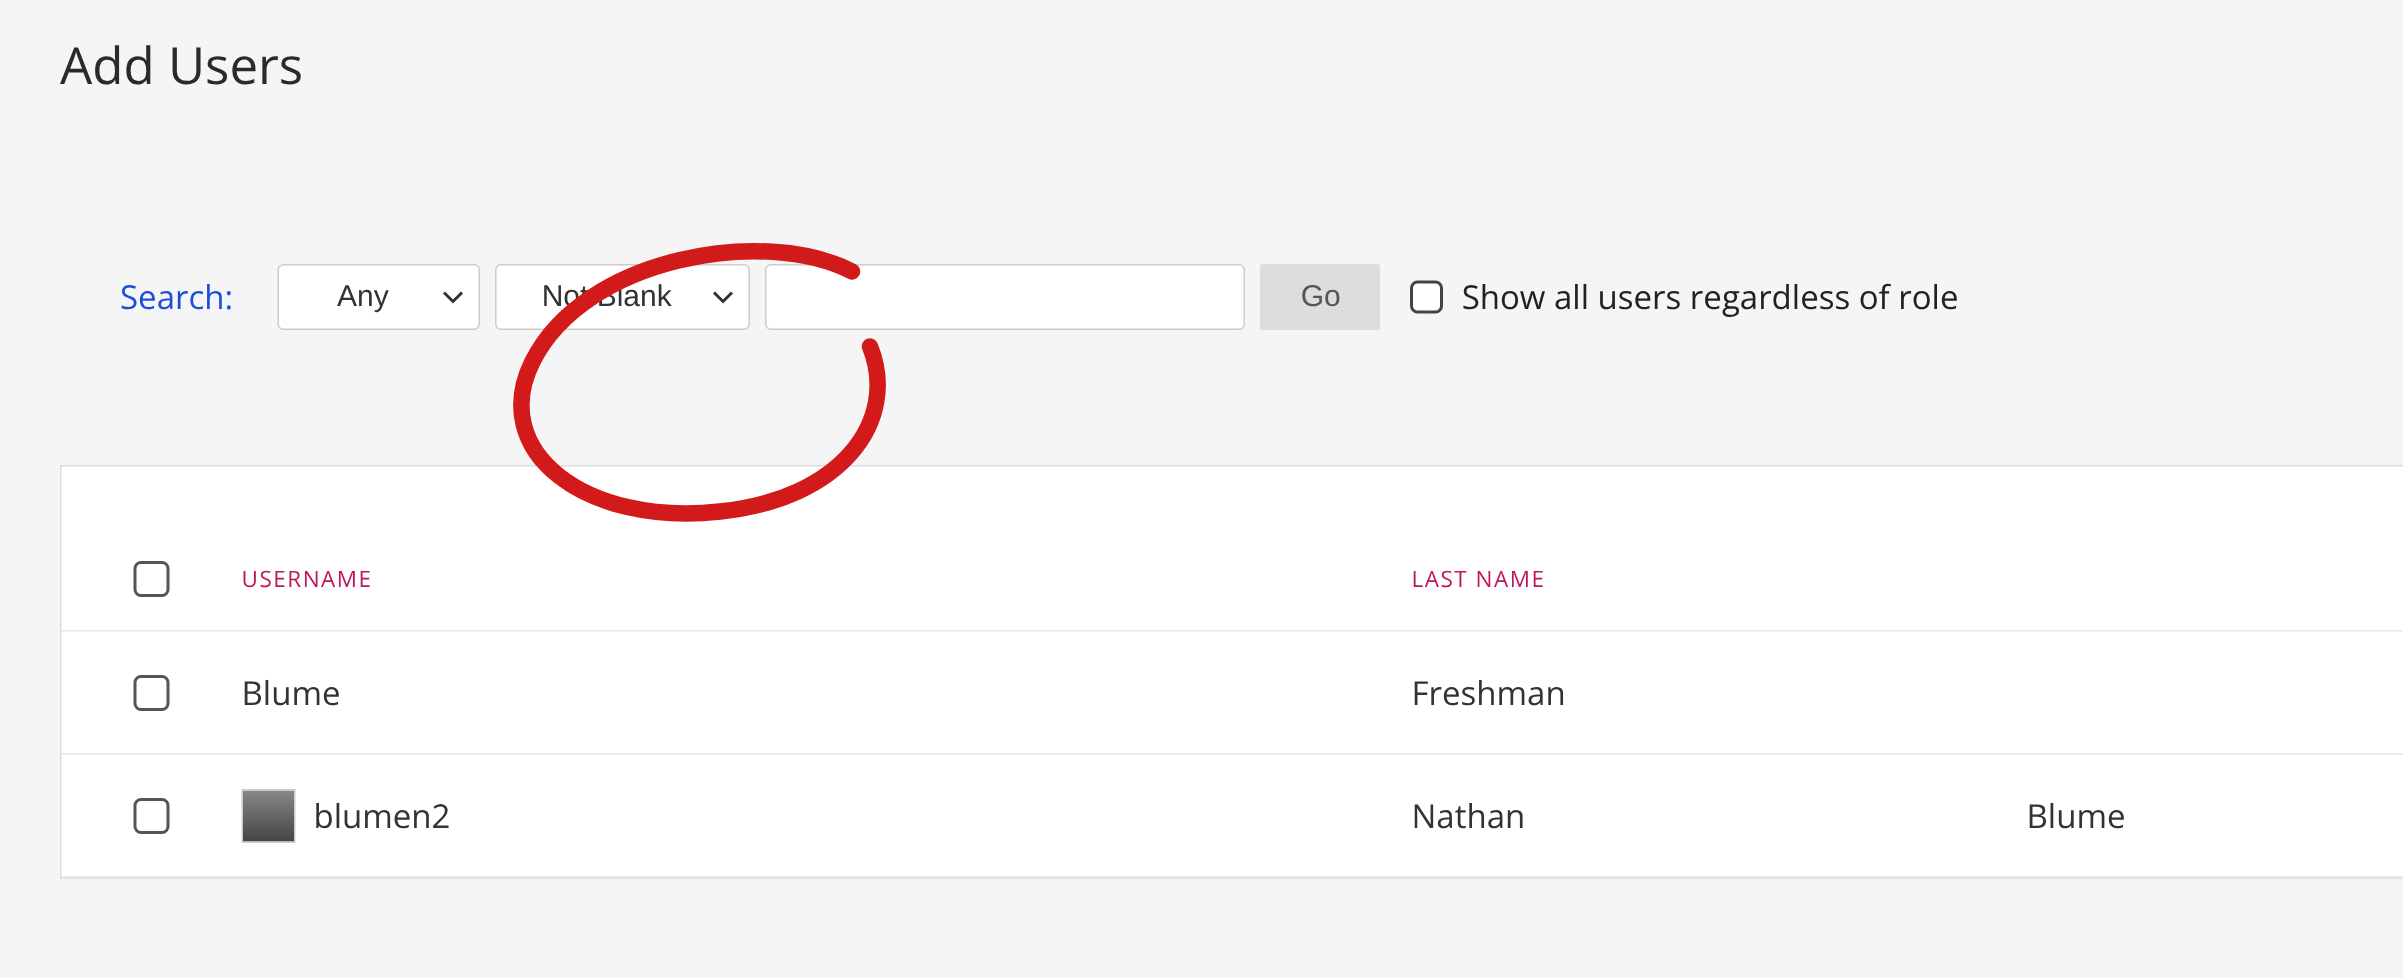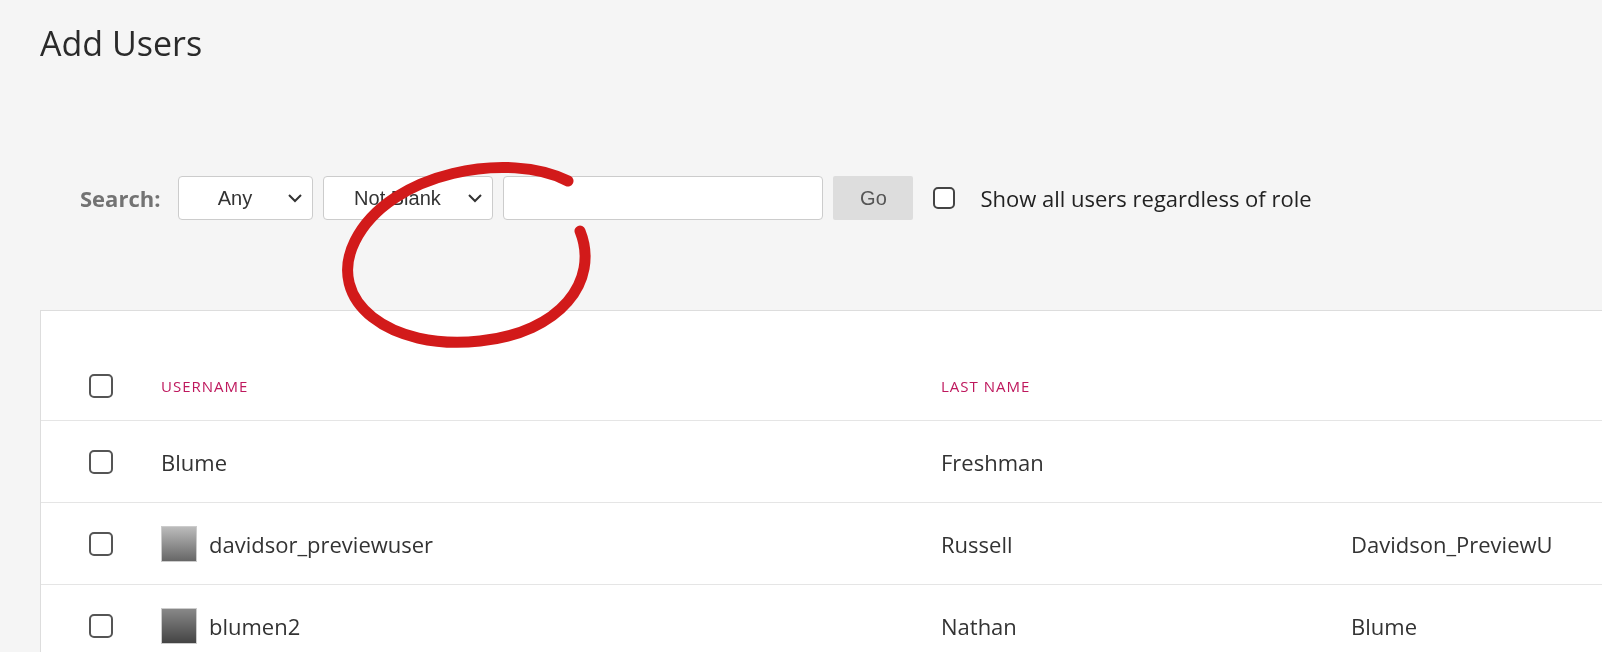--- a/index.html
+++ b/index.html
@@ -19,24 +19,24 @@
       padding: 20px 0 0 40px;
     }
     .search-row {
       display: flex;
       align-items: center;
       gap: 10px;
       padding: 110px 0 0 80px;
       position: relative;
     }
     .search-label {
-      font-weight: 700;
+      font-weight: 400;
       font-size: 22px;
-      color: #737373;
-      margin-right: 8px;
+      color: #1d4ed8;
+      margin-right: 20px;
     }
     .select-wrap {
       position: relative;
       display: inline-block;
     }
     .select {
       appearance: none;
       -webkit-appearance: none;
       background: #fff;
       border: 1px solid #ccc;
@@ -73,21 +73,21 @@
       border-radius: 2px;
       height: 44px;
       width: 80px;
       font-size: 20px;
       color: #555;
       cursor: pointer;
     }
     .check-wrap {
       display: flex;
       align-items: center;
-      gap: 25px;
+      gap: 12px;
       margin-left: 10px;
       text-align: right;
     }
     .checkbox {
       width: 22px; height: 22px;
       border: 2px solid #444;
       border-radius: 5px;
       background: #fff;
       cursor: pointer;
       flex: 0 0 auto;
@@ -216,31 +216,20 @@
   </div>
 
   <div class="trow">
     <div class="td-check">
         <div class="row-check"></div>
       </div>
     <div class="cell">Blume</div>
     <div class="cell">Freshman</div>
   </div>
 
-  <div class="trow">
-    <div class="td-check">
-        <div class="row-check"></div>
-      </div>
-    <div class="td-user">
-      <div class="avatar a2"></div>
-      <span class="cell">davidsor_previewuser</span>
-    </div>
-    <div class="cell">Russell</div>
-    <div class="cell">Davidson_PreviewU</div>
-  </div>
 
   <div class="trow">
     <div class="td-check">
         <div class="row-check"></div>
       </div>
     <div class="td-user">
       <div class="avatar a3"></div>
       <span class="cell">blumen2</span>
     </div>
     <div class="cell">Nathan</div>

